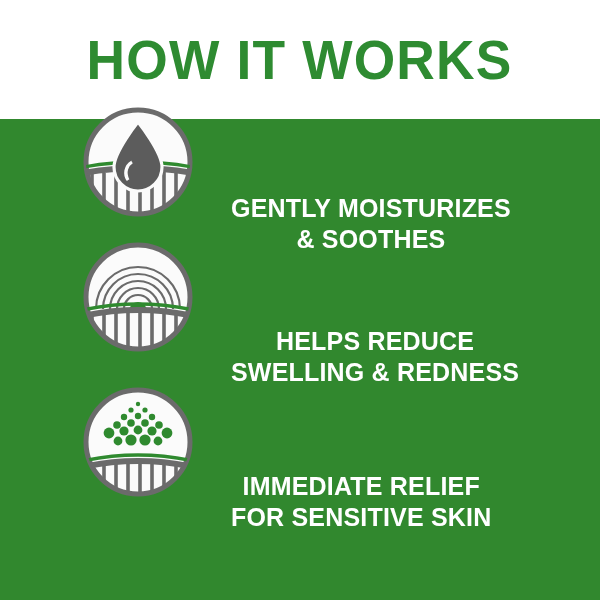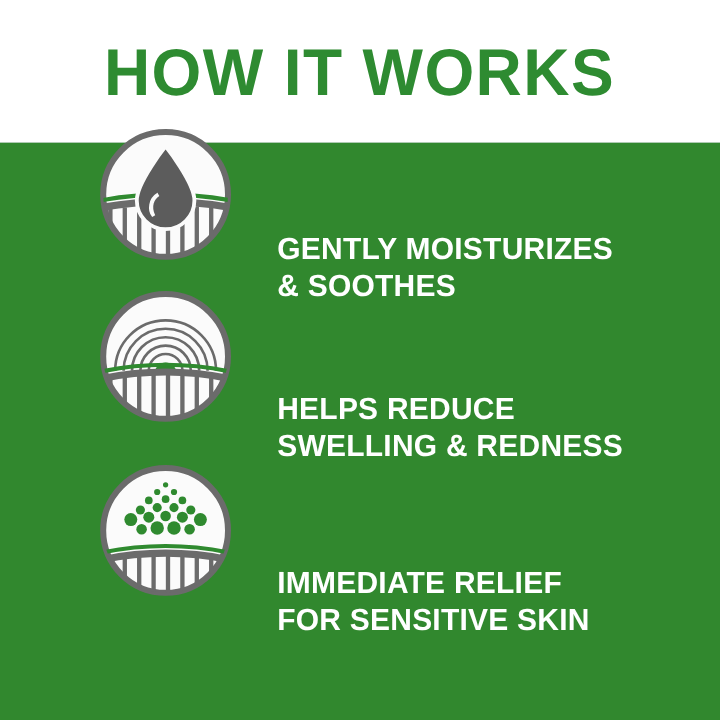--- a/index.html
+++ b/index.html
@@ -10,22 +10,23 @@
     width: 600px;
     height: 600px;
     background: #ffffff;
     font-family: "Liberation Sans", sans-serif;
     overflow: hidden;
   }
   .poster {
     position: relative;
     width: 600px;
     height: 600px;
-    background: #14532d;
+    background: #f9a8d4;
     overflow: hidden;
+    text-align: center;
   }
   
   .header {
     position: absolute;
     left: 0;
     top: 0;
     width: 600px;
     height: 119px;
     background: #ffffff;
     display: flex;

